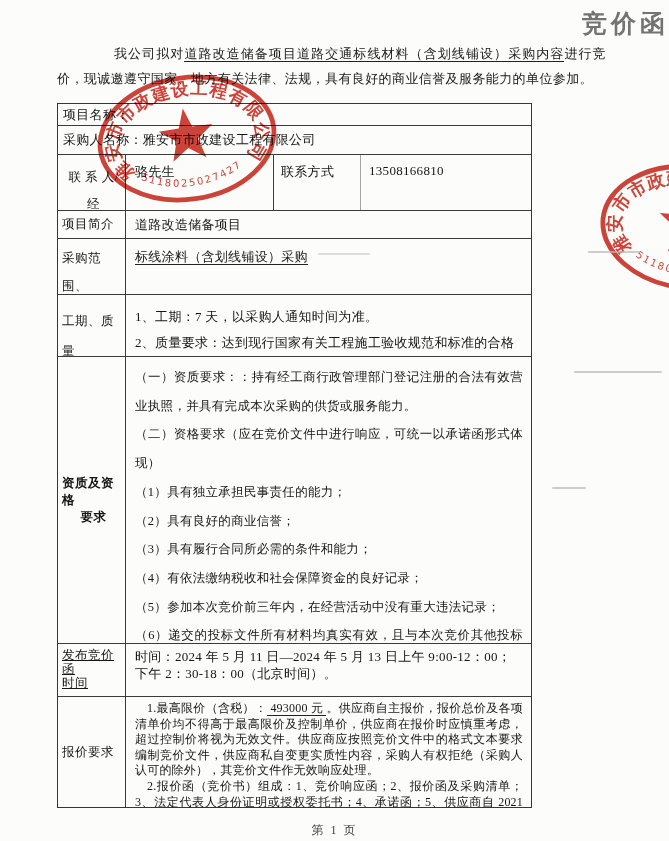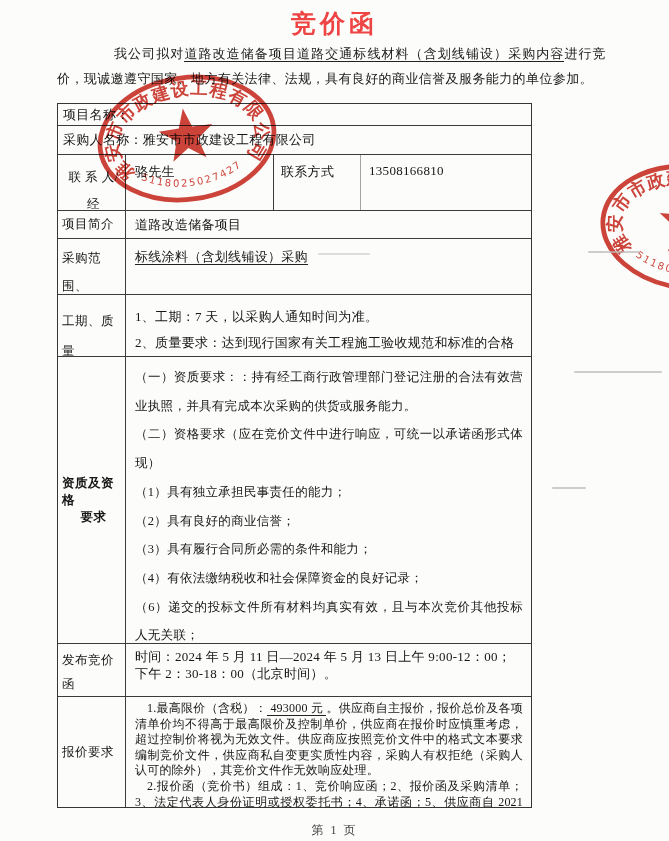--- a/index.html
+++ b/index.html
@@ -10,23 +10,23 @@
   .page{
     position:relative;
     width:669px;height:841px;
     margin:0 auto;
     background:#fcfcfa;
     overflow:hidden;
     color:#1c1c1c;
   }
   .doc-title{
     position:absolute;top:7px;left:0;width:100%;
-    text-align:center;
+    text-align:right;
     font-size:25px;font-weight:bold;letter-spacing:4px;
-    color:#ef4444;
+    color:#737373;
   }
   .intro{
     position:absolute;top:41px;left:57px;width:549px;
     font-size:13px;line-height:25px;letter-spacing:0.4px;
     text-align:justify;text-indent:57px;
     color:#1a1a1a;
   }
   .u{border-bottom:1px solid #222;}
   .doc-table{
     position:absolute;left:57px;top:103px;width:475px;
@@ -56,21 +56,21 @@
   .r5 .lab{line-height:28px;padding-top:5px;}
   .r5 .val{padding-top:9px;}
   .r6{height:62px;}
   .r6 .lab{line-height:30px;padding-top:11px;}
   .r6 .val{padding-top:9px;line-height:26px;}
   .r7{height:287px;}
   .r7 .lab{display:flex;flex-direction:column;justify-content:center;line-height:17px;font-weight:bold;}
   .r7 .val{padding-top:6px;font-size:12.5px;}
   .r7 .val p{margin:0;line-height:28.7px;text-align:justify;}
   .r8{height:53px;}
-  .r8 .lab{line-height:24px;padding-top:4px;}
+  .r8 .lab{line-height:14px;padding-top:4px;text-decoration:underline;}
   .r8 .val{padding-top:4px;line-height:17px;}
   .r9{height:111px;}
   .r9 .lab{display:flex;align-items:center;}
   .r9 .val{padding-top:4px;font-size:12px;line-height:15.6px;letter-spacing:0.2px;}
   .r9 .val p{margin:0;text-indent:12px;text-align:justify;}
   .lab-c{text-align:center;}
   .footer{
     position:absolute;top:822px;left:0;width:100%;
     text-align:center;font-size:12px;letter-spacing:2px;color:#404040;
   }
@@ -153,20 +153,21 @@
         <div>资质及资格</div>
         <div class="lab-c">要求</div>
       </div>
       <div class="cell val">
         <p>（一）资质要求：：持有经工商行政管理部门登记注册的合法有效营业执照，并具有完成本次采购的供货或服务能力。</p>
         <p>（二）资格要求（应在竞价文件中进行响应，可统一以承诺函形式体现）</p>
         <p>（1）具有独立承担民事责任的能力；</p>
         <p>（2）具有良好的商业信誉；</p>
         <p>（3）具有履行合同所必需的条件和能力；</p>
         <p>（4）有依法缴纳税收和社会保障资金的良好记录；</p>
+        <p>（5）参加本次竞价前三年内，在经营活动中没有重大违法记录；</p>
         <p>（6）递交的投标文件所有材料均真实有效，且与本次竞价其他投标人无关联；</p>
 
       </div>
     </div>
 
     <div class="t-row r8">
       <div class="cell lab">
         <div>发布竞价函</div>
         <div>时间</div>
       </div>

